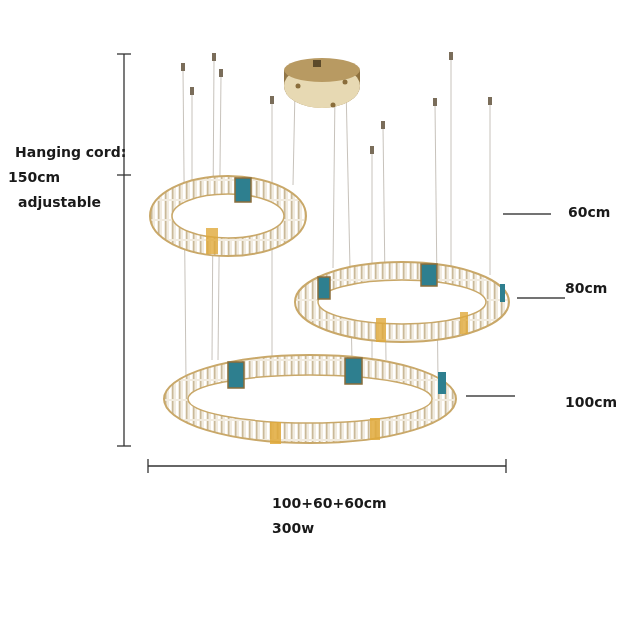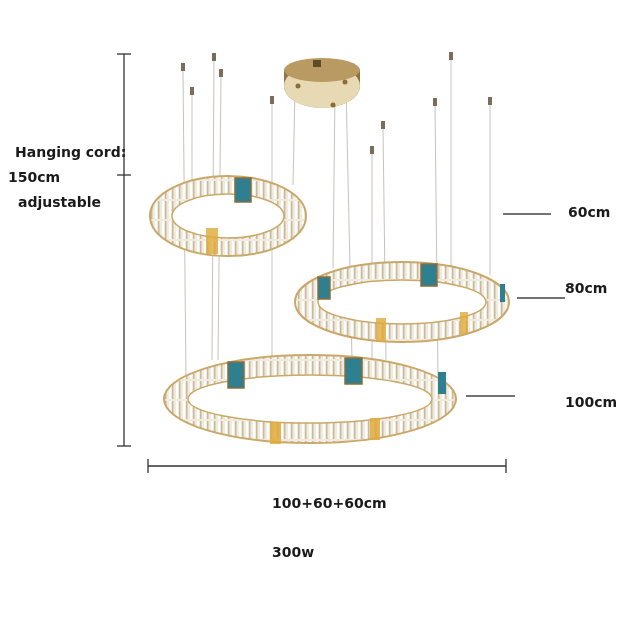--- a/index.html
+++ b/index.html
@@ -109,13 +109,13 @@
 
 <div class="lbl" style="left:15px;top:144px;">Hanging cord:</div>
 <div class="lbl" style="left:8px;top:169px;">150cm</div>
 <div class="lbl" style="left:18px;top:194px;">adjustable</div>
 
 <div class="lbl" style="left:568px;top:204px;">60cm</div>
 <div class="lbl" style="left:565px;top:280px;text-align:right;">80cm</div>
 <div class="lbl" style="left:565px;top:380px;margin-top:14px;">100cm</div>
 
 <div class="lbl" style="left:272px;top:495px;">100+60+60cm</div>
-<div class="lbl" style="left:272px;top:544px;">300w</div>
+<div class="lbl" style="left:272px;top:520px;">300w</div>
 
 </body></html>

